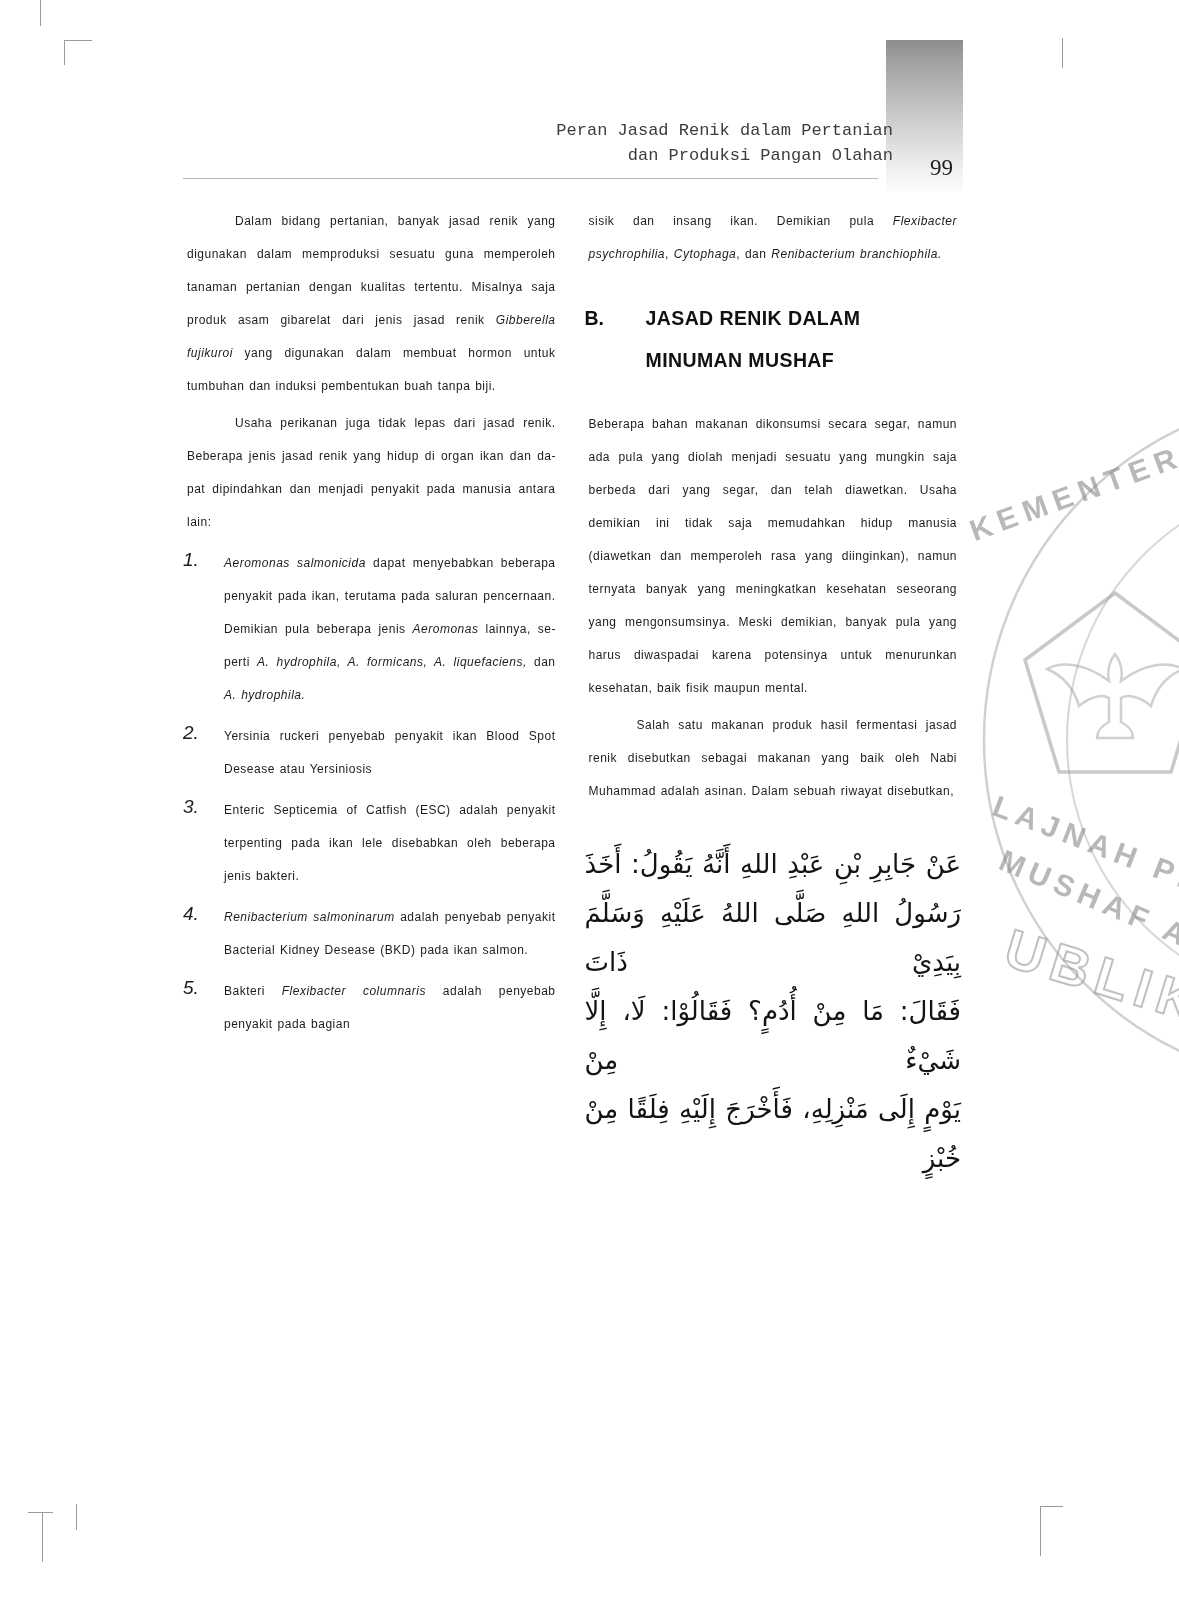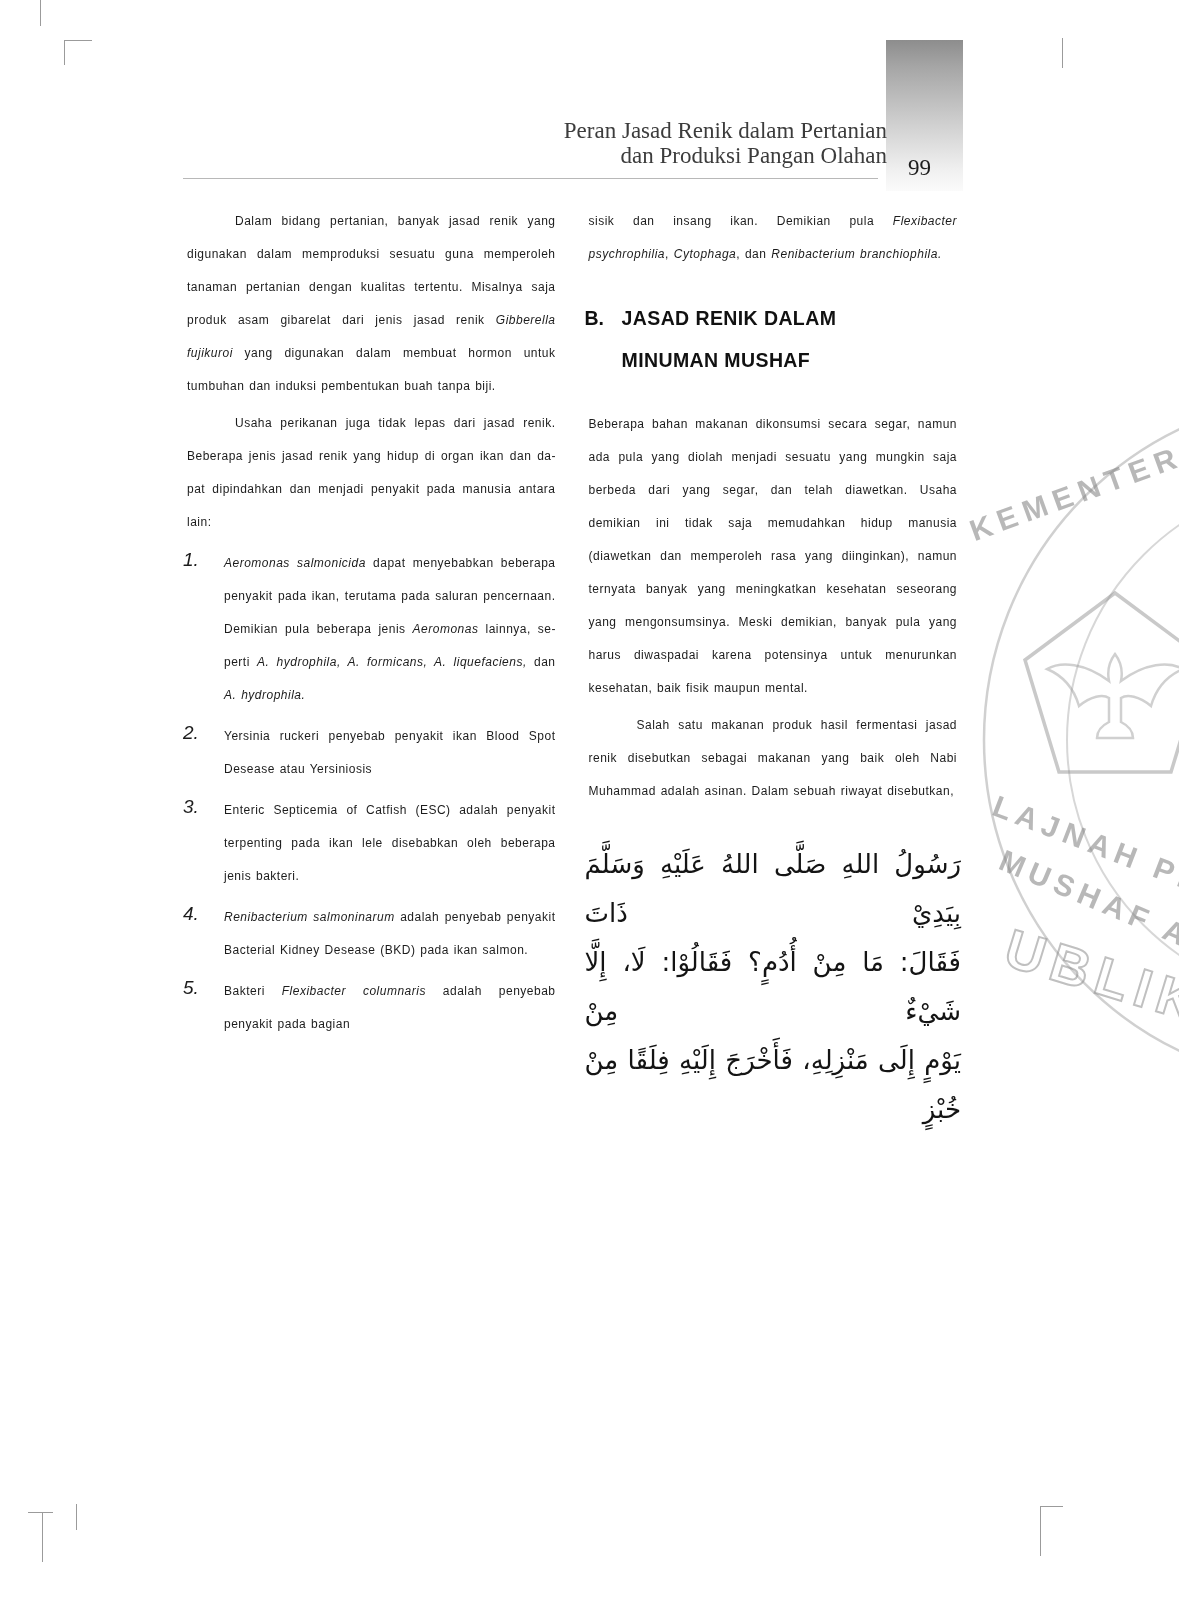--- a/index.html
+++ b/index.html
@@ -7,36 +7,36 @@
   .page {
     position:relative; width:1179px; height:1623px; background:#ffffff;
     overflow:hidden; font-family:"Liberation Sans", sans-serif;
   }
 
   
   .crop { position:absolute; background:#9b9b9b; }
 
   
   .running-head {
-    position:absolute; top:118px; right:292px; width:480px;
-    text-align:right; font-family:Liberation Serif, serif;
-    font-size:23px; line-height:25px; color:#3c3c3c;
+    position:absolute; top:118px; right:286px; width:480px;
+    text-align:right; font-family:Liberation Mono, monospace;
+    font-size:17px; line-height:25px; color:#3c3c3c;
   }
   .head-rule {
     position:absolute; left:183px; top:178px; width:695px; height:1px;
     background:#b8b8b8;
   }
 
   
   .gray-bar {
     position:absolute; left:886px; top:40px; width:77px; height:151px;
     background:linear-gradient(180deg,#8d8d8d 0%, #a6a6a6 18%, #cfcfcf 55%, #efefef 85%, #fbfbfb 100%);
   }
   .page-num {
-    position:absolute; bottom:10px; left:0; right:10px; text-align:center;
+    position:absolute; bottom:10px; left:0; right:10px; text-align:right;
     font-family:"Liberation Serif", serif; font-size:23px; color:#1d1d1d;
   }
 
   
   .columns {
     position:absolute; left:183px; top:201px; width:778px;
     display:grid; grid-template-columns:1fr 1fr; column-gap:25px;
   }
   .body {
     font-size:12px; line-height:33px; text-align:justify; color:#1c1c1c;
@@ -50,21 +50,21 @@
   }
   .li-body { flex:1; min-width:0; }
 
   .heading { display:flex; margin:26px 0 27px 0; }
   .h-label {
     flex:0 0 37px; width:37px; font-weight:bold; font-size:19.5px;
     line-height:42px; color:#111;
   }
   .h-lines {
     display:flex; flex-direction:column; font-weight:bold;
-    font-size:19.5px; line-height:42px; color:#111; letter-spacing:0.4px;
+    font-size:19.5px; line-height:42px; color:#111; letter-spacing:0.4px;margin-left:24px;
   }
 
   .arabic {
     margin-top:32px; direction:rtl;
     font-family:"DejaVu Sans", sans-serif;
     font-size:26px; line-height:49px; color:#141414;
   }
   .arabic > div { text-align:justify; text-align-last:justify; -moz-text-align-last:justify; }
 
   
@@ -164,20 +164,21 @@
         <span class="h-lines">
           <span>JASAD RENIK DALAM</span>
           <span>MINUMAN MUSHAF</span>
         </span>
       </div>
 
       <p class="body"><span>Beberapa bahan makanan dikonsumsi secara segar, namun ada pula yang diolah menjadi sesuatu yang mungkin saja berbeda dari yang segar, dan te­lah diawetkan. Usaha demikian ini tidak saja memudahkan hidup manu­sia (diawetkan dan memperoleh rasa yang diinginkan), namun ternyata ba­nyak yang meningkatkan kesehatan seseorang yang mengonsumsinya. Meski demikian, banyak pula yang ha­rus diwaspadai karena potensinya un­tuk menurunkan kesehatan, baik fisik maupun mental.</span></p>
       <p class="body indent"><span>Salah satu makanan produk hasil fermentasi jasad renik disebutkan se­bagai makanan yang baik oleh Nabi Muhammad adalah asinan. Dalam se­buah riwayat disebutkan,</span></p>
 
       <div class="arabic">
+        <div>عَنْ جَابِرِ بْنِ عَبْدِ اللهِ أَنَّهُ يَقُولُ: أَخَذَ</div>
         <div>رَسُولُ اللهِ صَلَّى اللهُ عَلَيْهِ وَسَلَّمَ بِيَدِيْ ذَاتَ</div>
         <div>فَقَالَ: مَا مِنْ أُدُمٍ؟ فَقَالُوْا: لَا، إِلَّا شَيْءٌ مِنْ</div>
         <div>يَوْمٍ إِلَى مَنْزِلِهِ، فَأَخْرَجَ إِلَيْهِ فِلَقًا مِنْ خُبْزٍ</div>
       </div>
     </div>
 
   </div>
 </div>
 
 </body></html>

